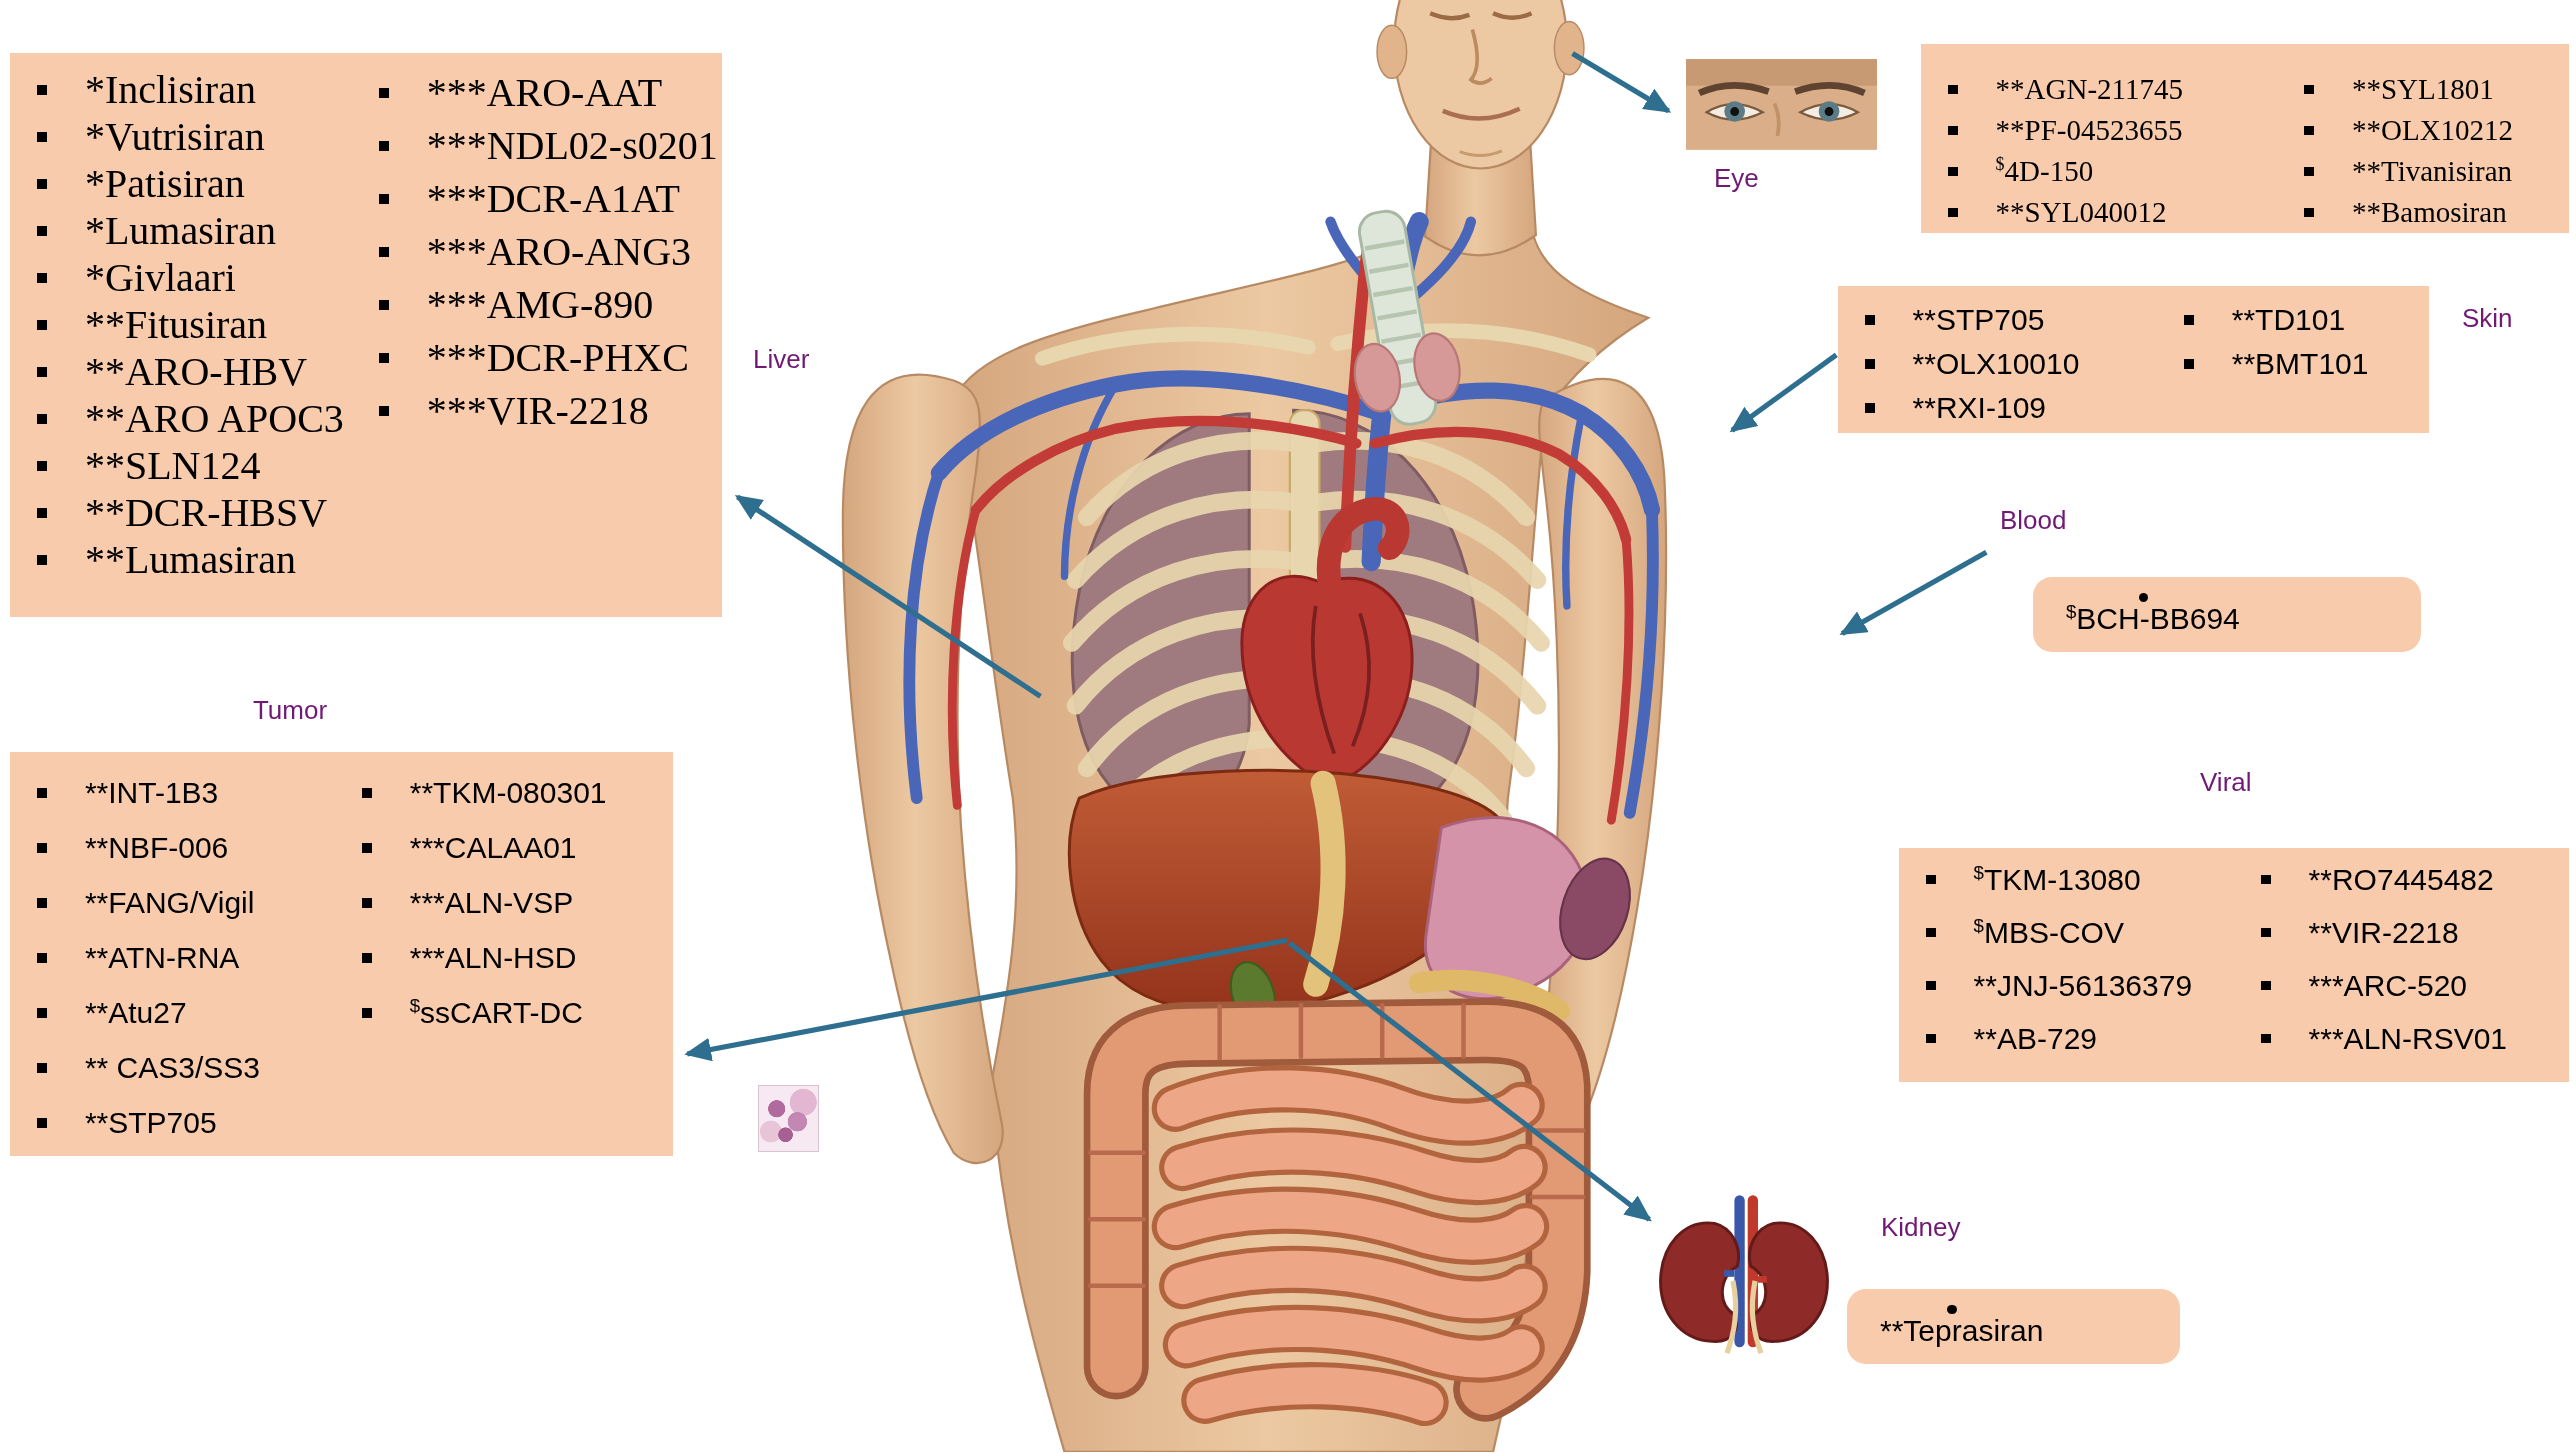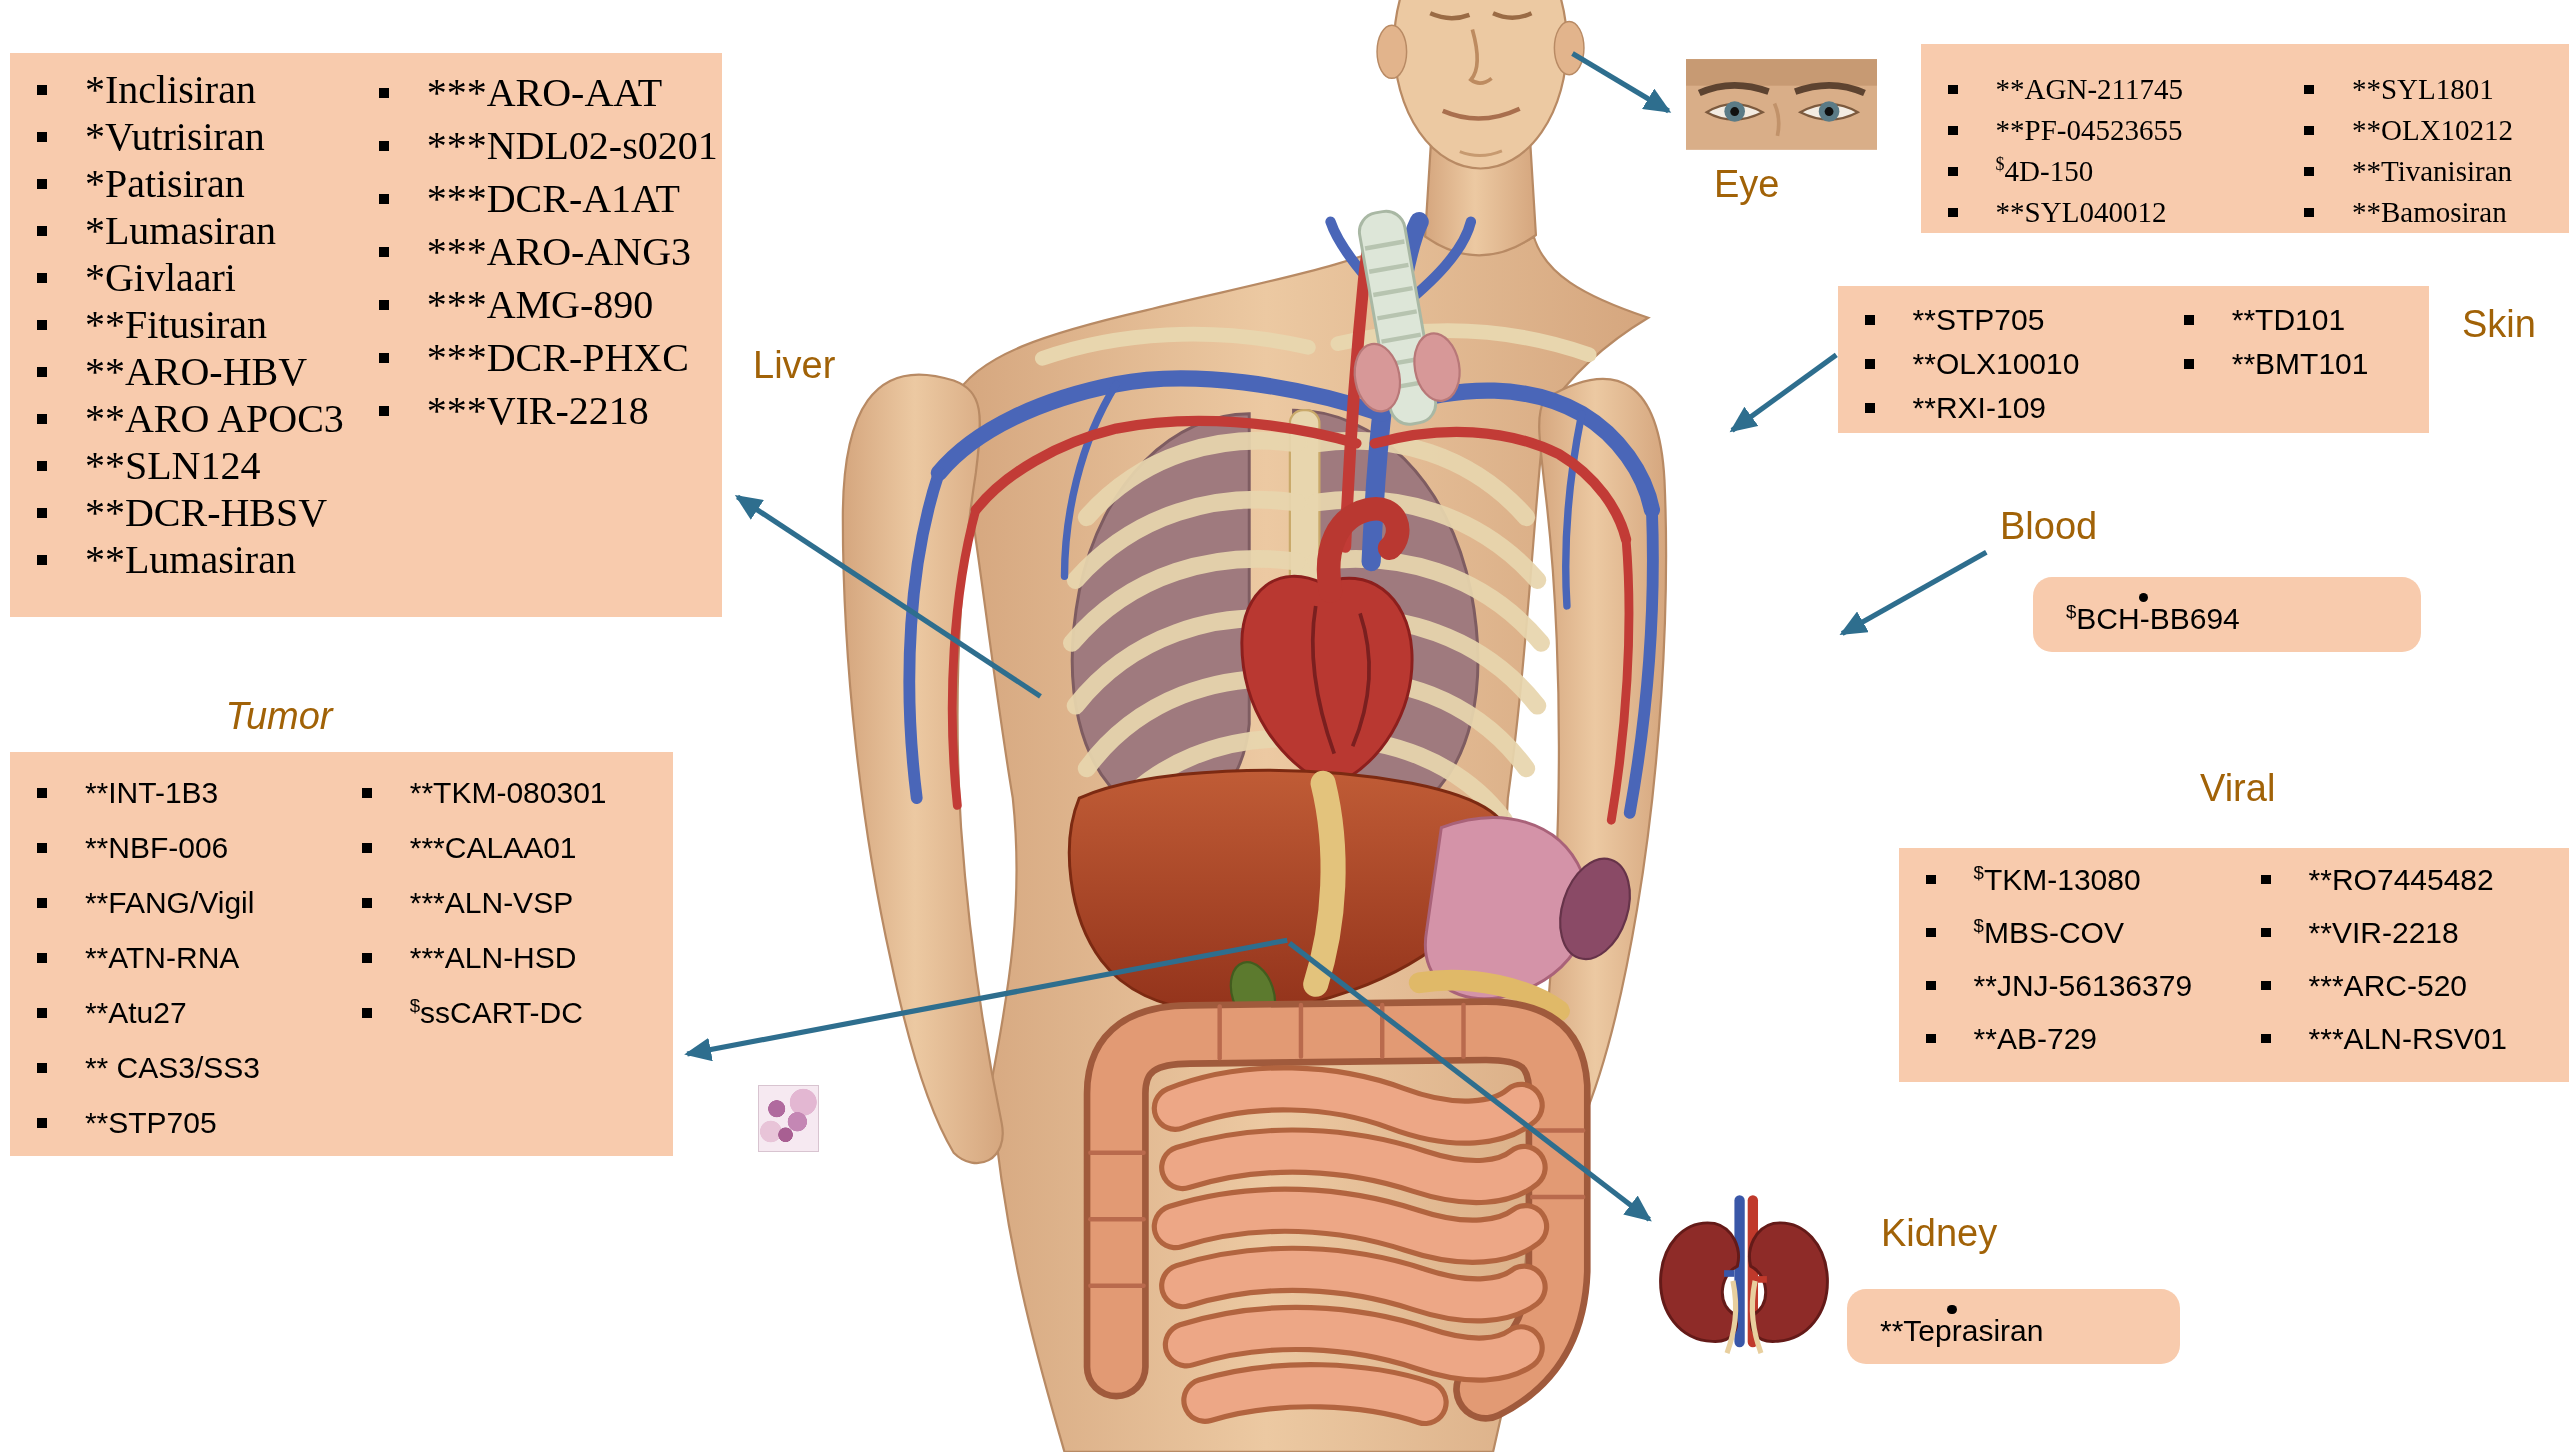--- a/index.html
+++ b/index.html
@@ -47,23 +47,23 @@
   .viral-box .col2 { width:50%; }
   .viral-box li { height:53px; }
 
   .pill { position:absolute; background:#f8cbad; border-radius:19px; display:flex; align-items:center; font-size:30px; }
   .pill .col { list-style:none; padding-left:33px; }
   .pill li { display:flex; align-items:center; white-space:nowrap;flex-direction:column; }
   .blood-box  { left:2033px; top:577px;  width:388px; height:75px; }
   .kidney-box { left:1847px; top:1289px; width:333px; height:75px; }
 
   
-  .organ-label { position:absolute; font-size:38px; color:#a16207; }
+  .organ-label { position:absolute; font-size:26px; color:#701a75; }
   .lbl-liver  { left:753px; top:344px; }
-  .lbl-tumor  { left:279px;  top:695px; transform:translateX(-50%);font-style:italic; }
+  .lbl-tumor  { left:290px;  top:695px; transform:translateX(-50%); }
   .lbl-eye    { left:1714px; top:163px; }
   .lbl-skin   { left:2462px; top:303px; }
   .lbl-blood  { left:2000px; top:505px; }
   .lbl-viral  { left:2200px; top:767px; }
   .lbl-kidney { left:1881px; top:1212px; }
 
   
   .abs { position:absolute; }
   .histology {
     left:758px; top:1085px; width:61px; height:67px;

